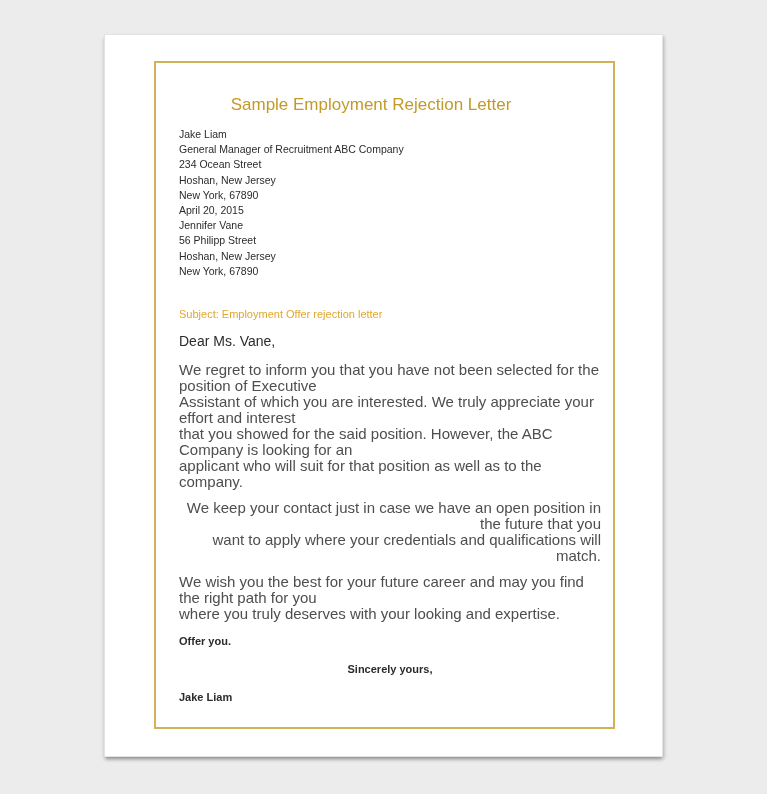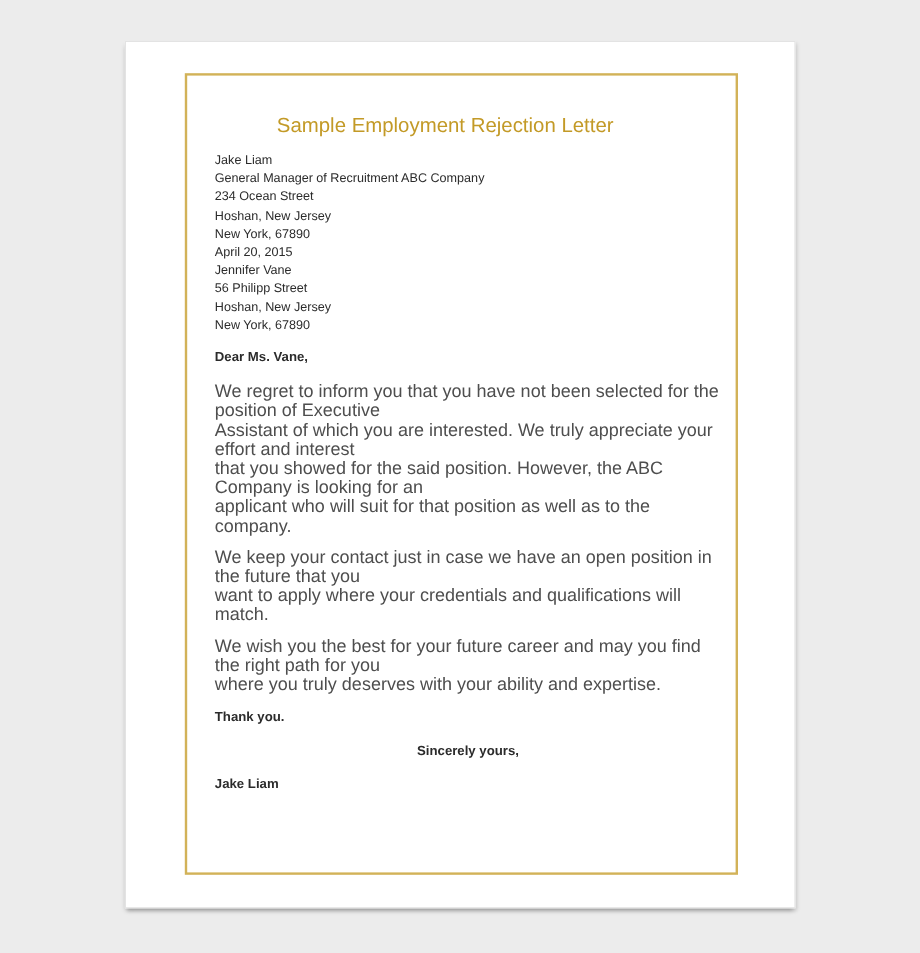--- a/index.html
+++ b/index.html
@@ -61,32 +61,32 @@
     color: #2b2b2b;
   }
   .subject-line {
     margin-top: 28px;
     font-size: 11px;
     line-height: 15px;
     color: #dfa72f;
   }
   .greeting {
     margin-top: 12px;
-    font-size: 11px;
+    font-size: 14px;
     line-height: 15px;
-    font-weight: 700;
+    font-weight: 400;
     color: #2b2b2b;
   }
   .body-paragraph {
     font-size: 15px;
     line-height: 16px;
     color: #4e4e4e;
   }
   .p1 { margin-top: 13px; }
-  .p2 { margin-top: 10px; }
+  .p2 { margin-top: 10px; text-align: right; }
   .p3 { margin-top: 10px; }
   .thank-you {
     margin-top: 12px;
     font-size: 11px;
     line-height: 15px;
     font-weight: 700;
     color: #2b2b2b;
   }
   .signoff {
     margin-top: 13px;
@@ -118,35 +118,36 @@
 General Manager of Recruitment ABC Company
 234 Ocean Street
 Hoshan, New Jersey
 New York, 67890
 April 20, 2015
 Jennifer Vane
 56 Philipp Street
 Hoshan, New Jersey
 New York, 67890</div>
 
+        <div class="subject-line">Subject: Employment Offer rejection letter</div>
 
         <div class="greeting">Dear Ms. Vane,</div>
 
         <div class="body-paragraph p1 multiline">We regret to inform you that you have not been selected for the position of Executive
 Assistant of which you are interested. We truly appreciate your effort and interest
 that you showed for the said position. However, the ABC Company is looking for an
 applicant who will suit for that position as well as to the company.</div>
 
         <div class="body-paragraph p2 multiline">We keep your contact just in case we have an open position in the future that you
 want to apply where your credentials and qualifications will match.</div>
 
         <div class="body-paragraph p3 multiline">We wish you the best for your future career and may you find the right path for you
-where you truly deserves with your ability and expertise.</div>
+where you truly deserves with your looking and expertise.</div>
 
-        <div class="thank-you">Thank you.</div>
+        <div class="thank-you">Offer you.</div>
 
         <div class="signoff">Sincerely yours,</div>
 
         <div class="signature">Jake Liam</div>
 
       </div>
     </div>
   </div>
 </div>
 

